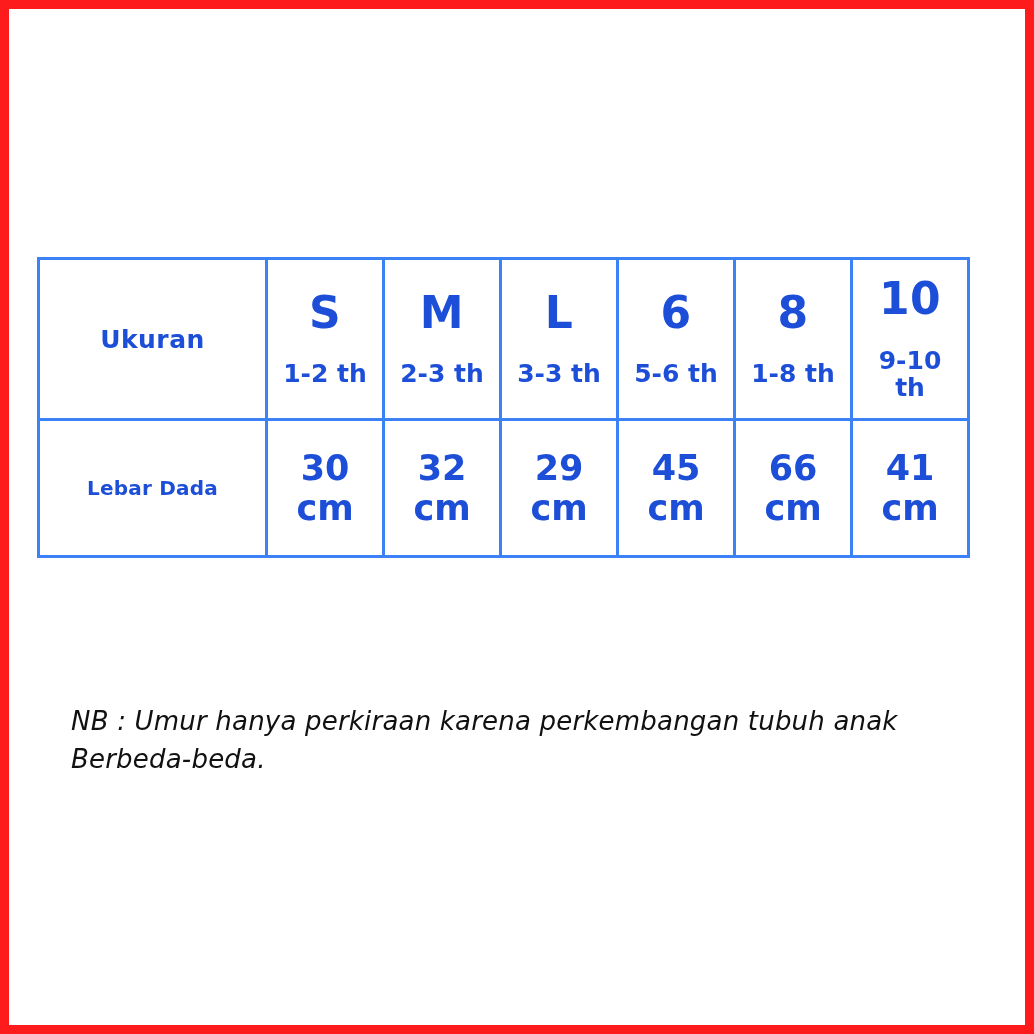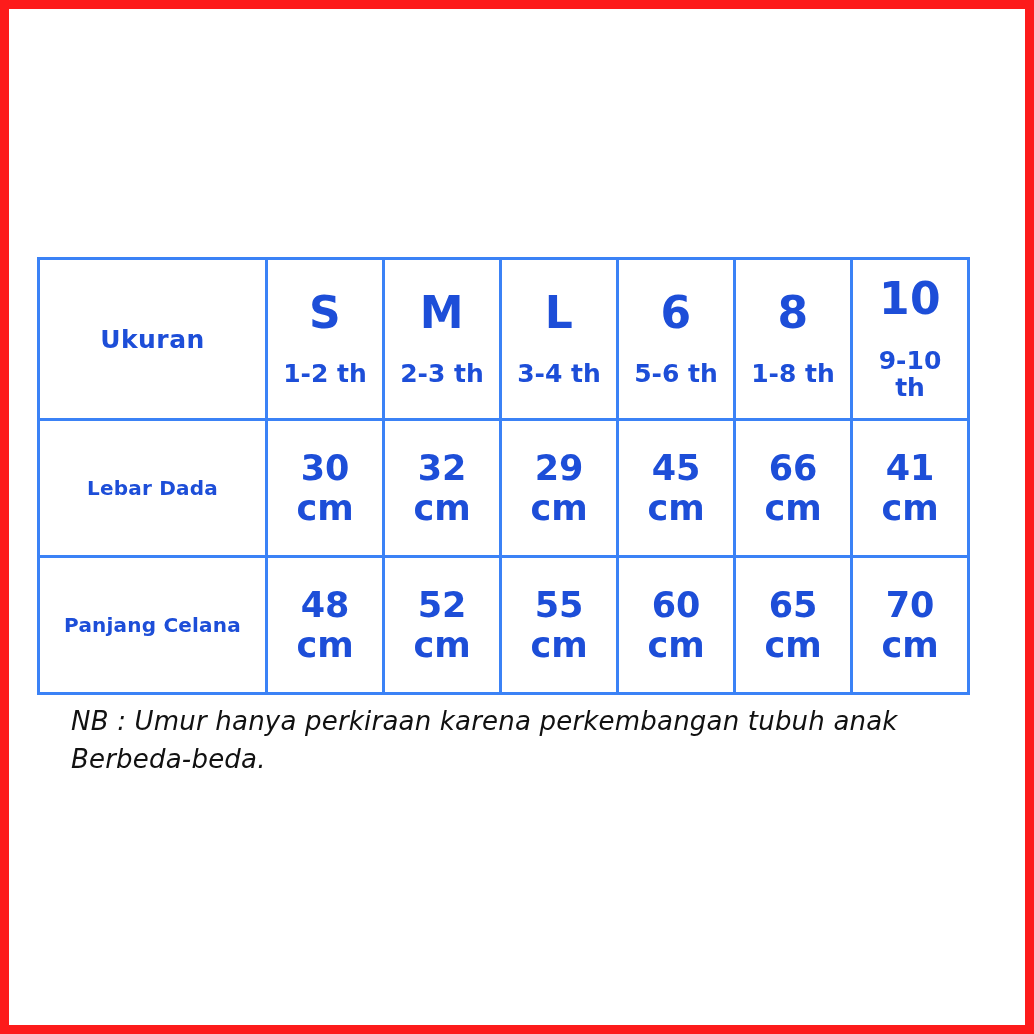--- a/index.html
+++ b/index.html
@@ -120,21 +120,21 @@
             <td class="size-head">
               <div class="size-letter">S</div>
               <div class="size-age">1-2 th</div>
             </td>
             <td class="size-head">
               <div class="size-letter">M</div>
               <div class="size-age">2-3 th</div>
             </td>
             <td class="size-head">
               <div class="size-letter">L</div>
-              <div class="size-age">3-4 th</div>
+              <div class="size-age">3-3 th</div>
             </td>
             <td class="size-head">
               <div class="size-letter">6</div>
               <div class="size-age">5-6 th</div>
             </td>
             <td class="size-head">
               <div class="size-letter">8</div>
               <div class="size-age">1-8 th</div>
             </td>
             <td class="size-head">
@@ -147,29 +147,20 @@
             <td class="row-label">Lebar Dada</td>
             <td class="cell-val">30 cm</td>
             <td class="cell-val">32 cm</td>
             <td class="cell-val">29 cm</td>
             <td class="cell-val">45 cm</td>
             <td class="cell-val">66 cm</td>
             <td class="cell-val">41 cm</td>
           </tr>
 
 
-          <tr class="body-row">
-            <td class="row-label">Panjang Celana</td>
-            <td class="cell-val">48 cm</td>
-            <td class="cell-val">52 cm</td>
-            <td class="cell-val">55 cm</td>
-            <td class="cell-val">60 cm</td>
-            <td class="cell-val">65 cm</td>
-            <td class="cell-val">70 cm</td>
-          </tr>
         </tbody>
       </table>
     </div>
 
     <div class="note">NB : Umur hanya perkiraan karena perkembangan tubuh anak Berbeda-beda.</div>
 
   </div>
 </div>
 
 </body></html>

